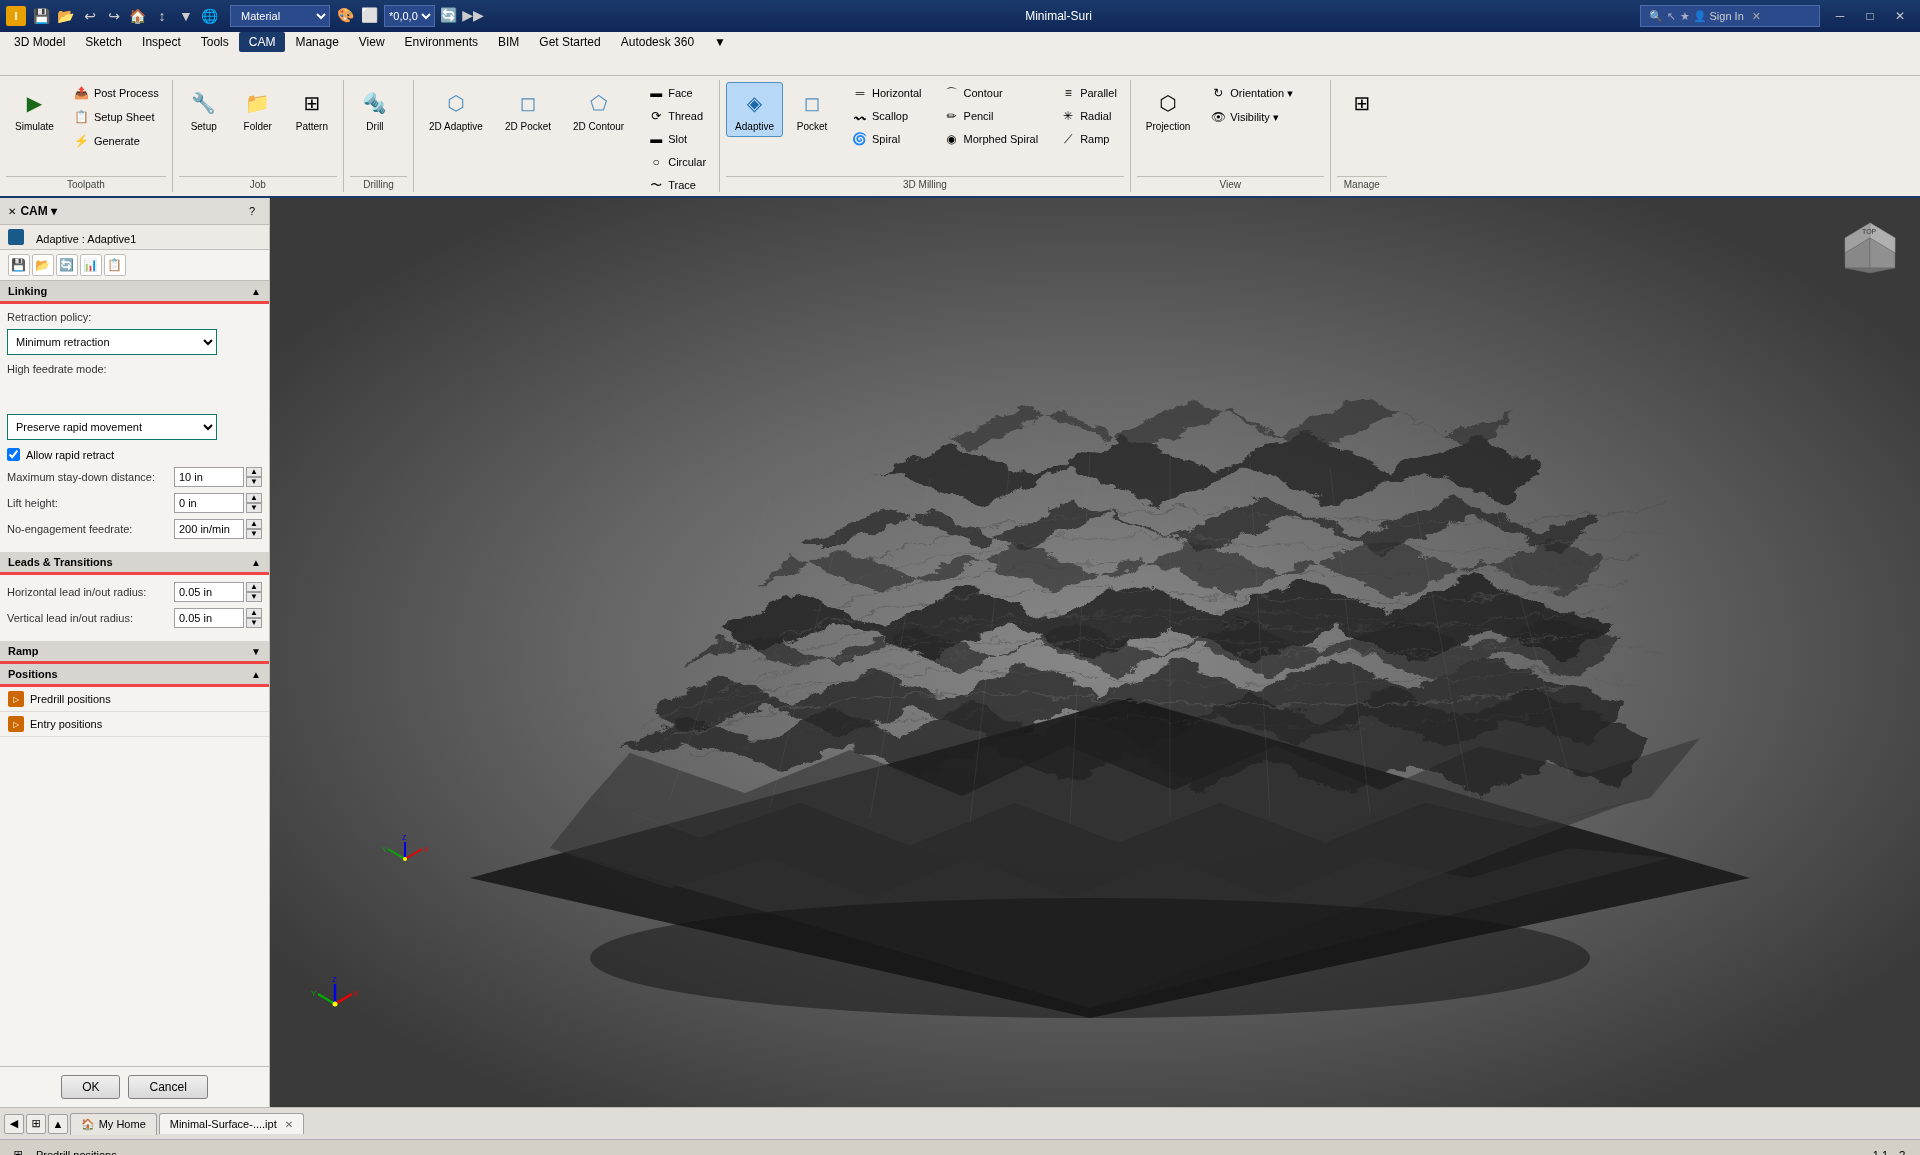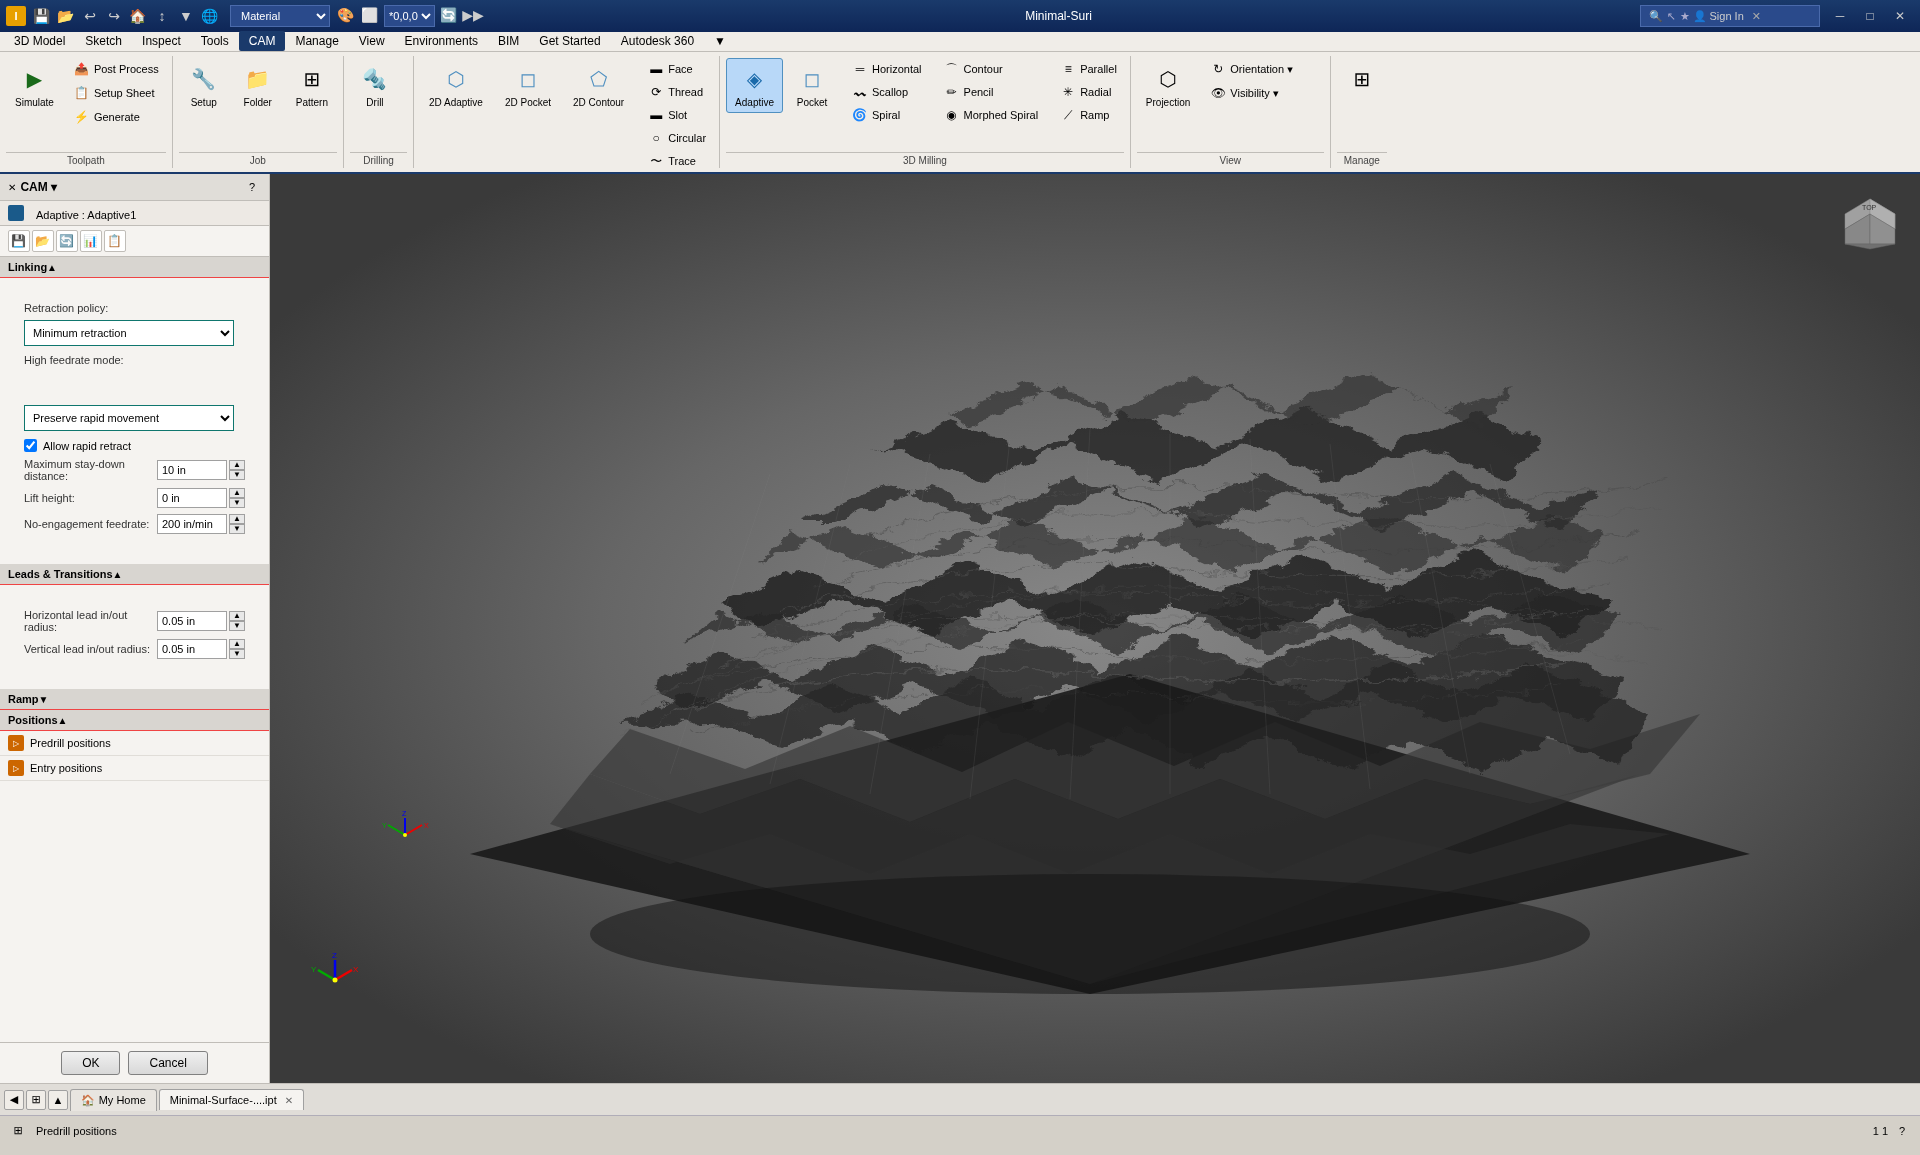--- a/index.html
+++ b/index.html
@@ -18,24 +18,24 @@
     #title-bar .quick-access { display: flex; gap: 4px; margin-right: 10px; }
     #title-bar .qa-btn { width: 20px; height: 20px; display: flex; align-items: center; justify-content: center; color: #ccc; font-size: 14px; cursor: pointer; }
     #title-bar .material-select { background: #2a4a8b; border: 1px solid #4a6aab; color: #fff; padding: 2px 6px; font-size: 11px; height: 22px; min-width: 100px; }
     #title-bar .title-text { flex: 1; text-align: center; font-size: 12px; }
     #title-bar .window-controls { display: flex; gap: 2px; }
     #title-bar .win-btn { width: 28px; height: 22px; display: flex; align-items: center; justify-content: center; cursor: pointer; color: #ccc; font-size: 12px; }
     #title-bar .search-box { background: #2a4a8b; border: 1px solid #4a6aab; color: #ccc; padding: 2px 6px; font-size: 11px; height: 22px; width: 180px; margin: 0 6px; }
 
     
     #menu-bar {
-      height: 20px;
+      height: 44px;
       background: #f0ede8;
       display: flex;
-      align-items: flex-end;
+      align-items: flex-start;
       border-bottom: 1px solid #c0bdb8;
       padding: 0 4px;
     }
     #menu-bar .menu-item { padding: 3px 10px; font-size: 12px; cursor: pointer; border-radius: 2px; }
     #menu-bar .menu-item.active { background: #1a3a6b; color: #fff; }
 
     
     #ribbon {
       background: #f0ede8;
       border-bottom: 2px solid #1a3a6b;
@@ -144,30 +144,31 @@
       padding: 4px 8px;
       border-bottom: 1px solid #c0bdb8;
     }
     .pt-btn { width: 22px; height: 22px; display: flex; align-items: center; justify-content: center; font-size: 12px; cursor: pointer; border: 1px solid #c0bdb8; background: #fff; border-radius: 2px; }
 
     #panel-content { flex: 1; overflow-y: auto; padding: 0; }
 
     .section-header {
       display: flex;
       align-items: center;
+      justify-content: space-between;
       padding: 4px 8px;
       background: #d8d5d0;
-      border-bottom: 1px solid #ef4444;
+      border-bottom: 3px solid #ef4444;
       cursor: pointer;
       font-weight: bold;
       font-size: 11px;
     }
     .section-header .chevron { font-size: 10px; }
 
-    .section-content { padding: 24px; border-radius: 19px; }
+    .section-content { padding: 7px; border-radius: 19px; }
 
     .form-row {
       display: flex;
       align-items: center;
       margin-bottom: 6px;
       font-size: 11px;
     }
     .form-label { flex: 1; color: #333; }
     .form-control {
       display: flex;

